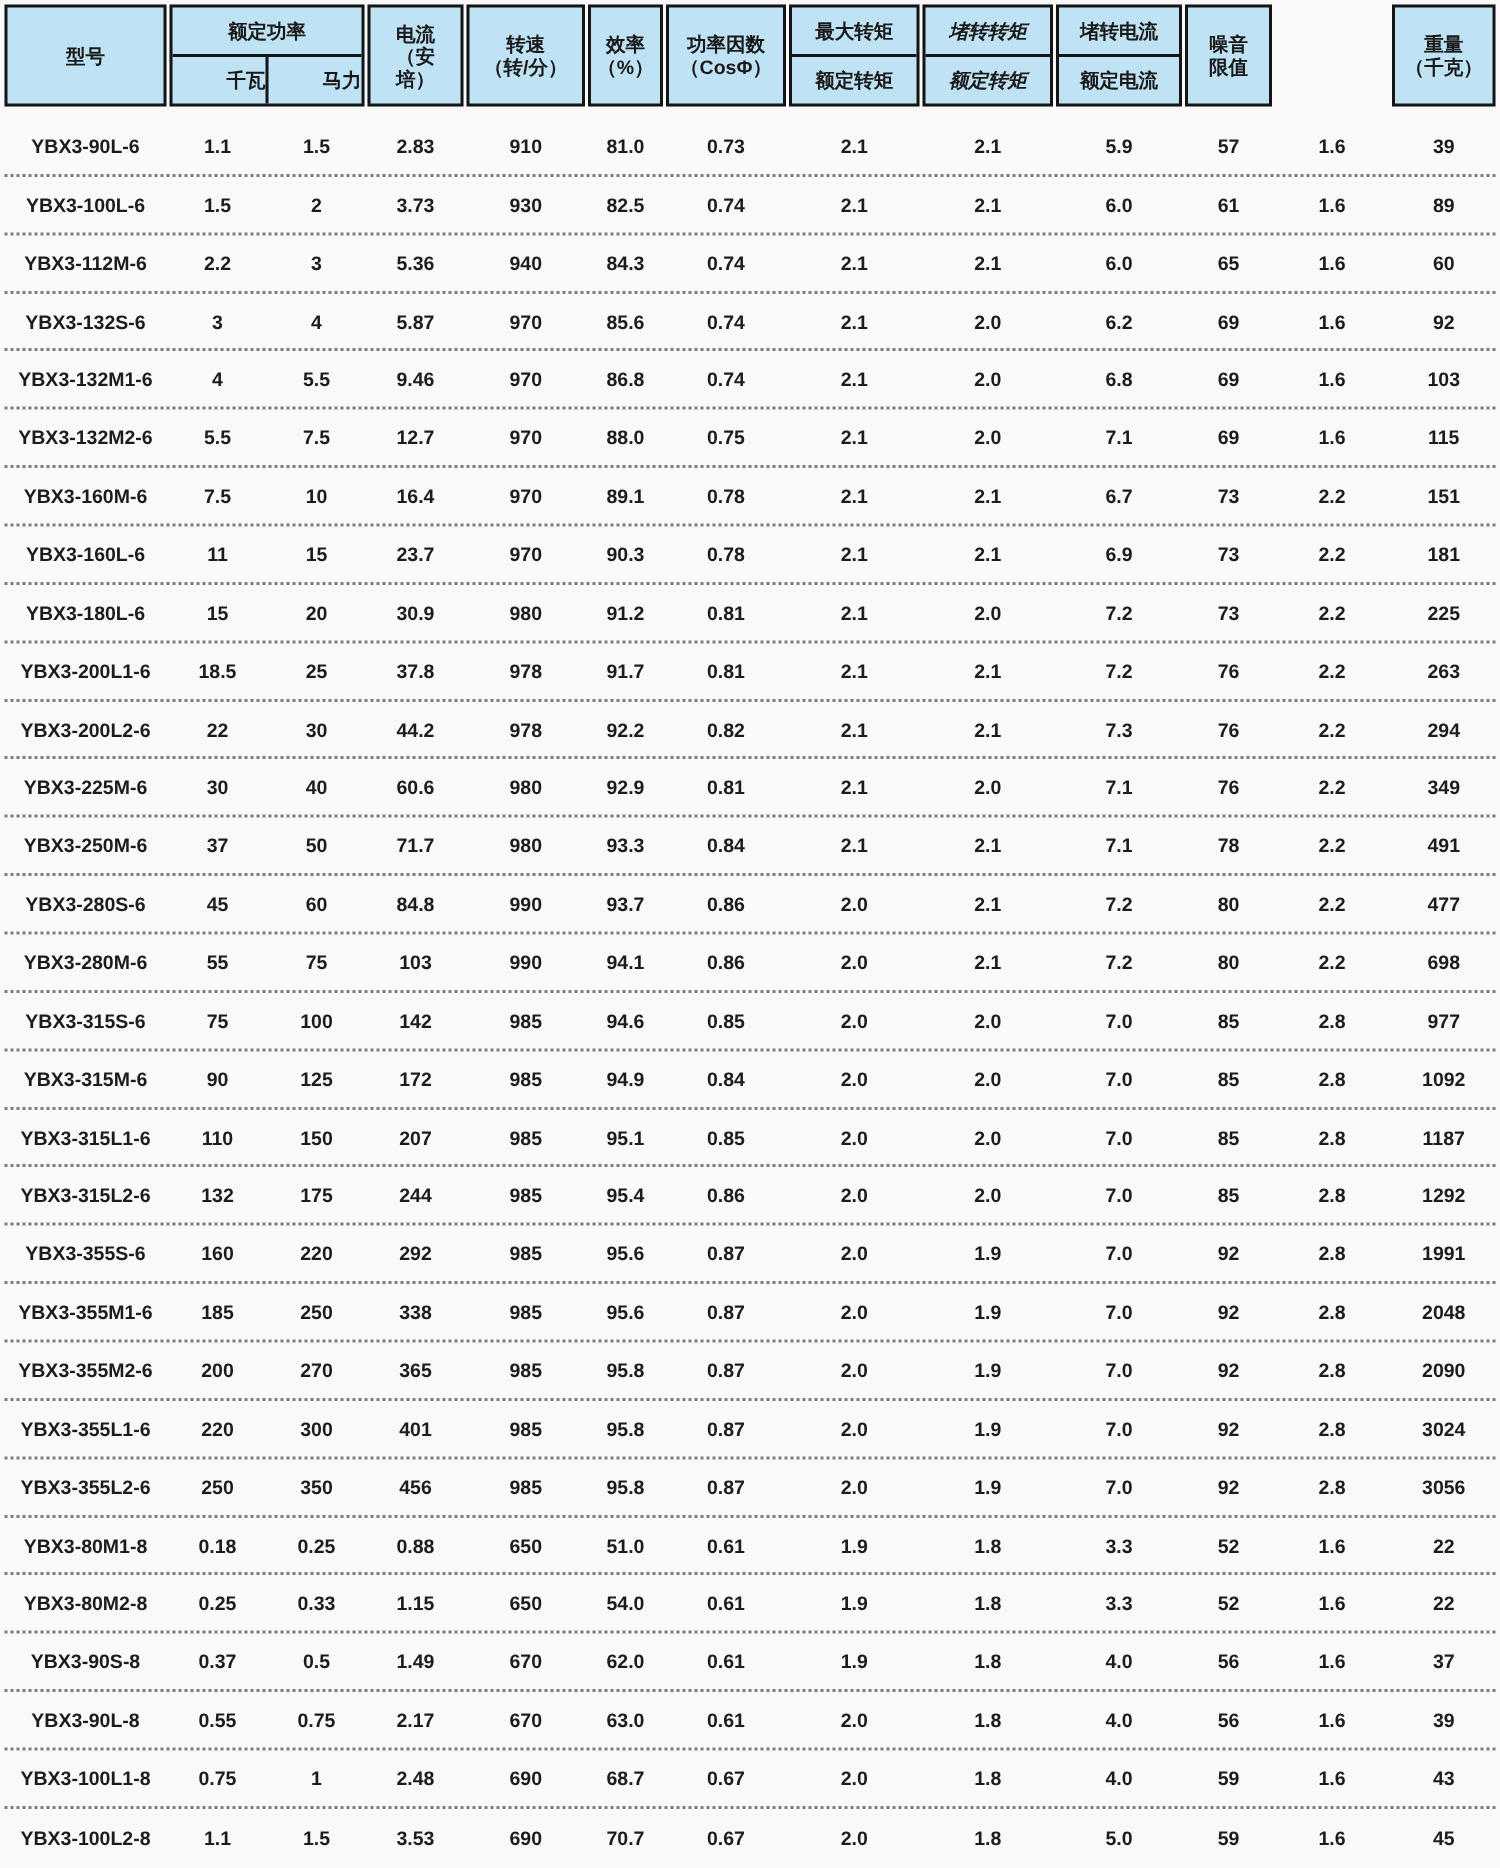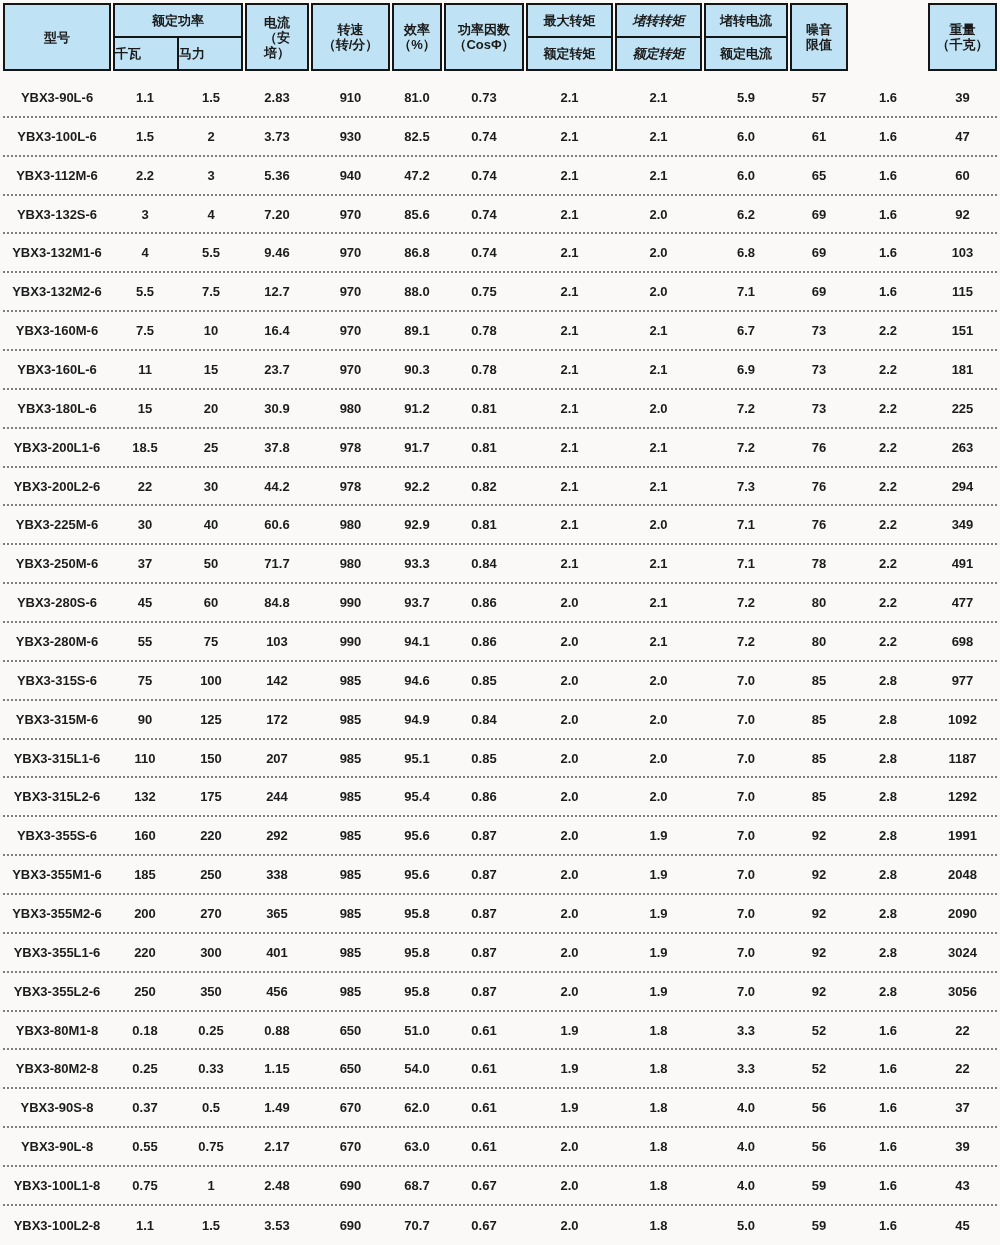--- a/index.html
+++ b/index.html
@@ -39,21 +39,21 @@
     text-align:center;
   }
   .hbox .center{flex:1;display:flex;flex-direction:column;justify-content:center;}
   .span2{grid-column:2 / span 2;}
   .c4{grid-column:4;} .c5{grid-column:5;} .c6{grid-column:6;} .c7{grid-column:7;}
   .c8{grid-column:8;} .c9{grid-column:9;font-style:italic;} .c10{grid-column:10;} .c11{grid-column:11;}
   .c12{grid-column:12;} .c13{grid-column:13;}
   .hdiv{height:2px;background:#151515;flex:0 0 2px;}
   .vdiv{width:2px;background:#151515;align-self:stretch;}
   .halves{flex:1;display:flex;}
-  .half{flex:1;display:flex;align-items:center;justify-content:flex-start;}
+  .half{flex:1;display:flex;align-items:center;justify-content:flex-end;}
   .fr{flex:1;display:flex;align-items:center;justify-content:center;}
 
   
   .tbody{margin:8px 3px 0 3px;}
   .trow{
     box-sizing:border-box;
     height:38.87px;
     align-items:center;
     border-bottom:2px dotted #7e7e7e;
   }
@@ -192,42 +192,42 @@
       <div class="cell">2</div>
       <div class="cell">3.73</div>
       <div class="cell">930</div>
       <div class="cell">82.5</div>
       <div class="cell">0.74</div>
       <div class="cell">2.1</div>
       <div class="cell">2.1</div>
       <div class="cell">6.0</div>
       <div class="cell">61</div>
       <div class="cell">1.6</div>
-      <div class="cell">47</div>
+      <div class="cell">89</div>
     </div>
       <div class="trow grid13">
       <div class="cell">YBX3-112M-6</div>
       <div class="cell">2.2</div>
       <div class="cell">3</div>
       <div class="cell">5.36</div>
       <div class="cell">940</div>
-      <div class="cell">47.2</div>
+      <div class="cell">84.3</div>
       <div class="cell">0.74</div>
       <div class="cell">2.1</div>
       <div class="cell">2.1</div>
       <div class="cell">6.0</div>
       <div class="cell">65</div>
       <div class="cell">1.6</div>
       <div class="cell">60</div>
     </div>
       <div class="trow grid13">
       <div class="cell">YBX3-132S-6</div>
       <div class="cell">3</div>
       <div class="cell">4</div>
-      <div class="cell">7.20</div>
+      <div class="cell">5.87</div>
       <div class="cell">970</div>
       <div class="cell">85.6</div>
       <div class="cell">0.74</div>
       <div class="cell">2.1</div>
       <div class="cell">2.0</div>
       <div class="cell">6.2</div>
       <div class="cell">69</div>
       <div class="cell">1.6</div>
       <div class="cell">92</div>
     </div>

